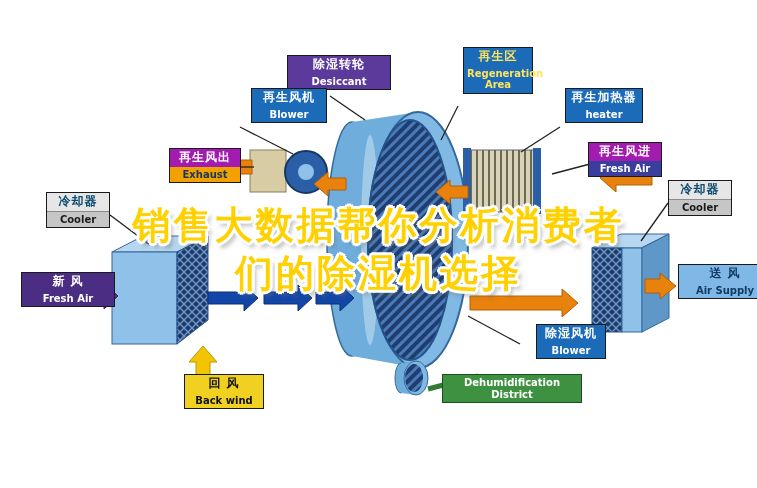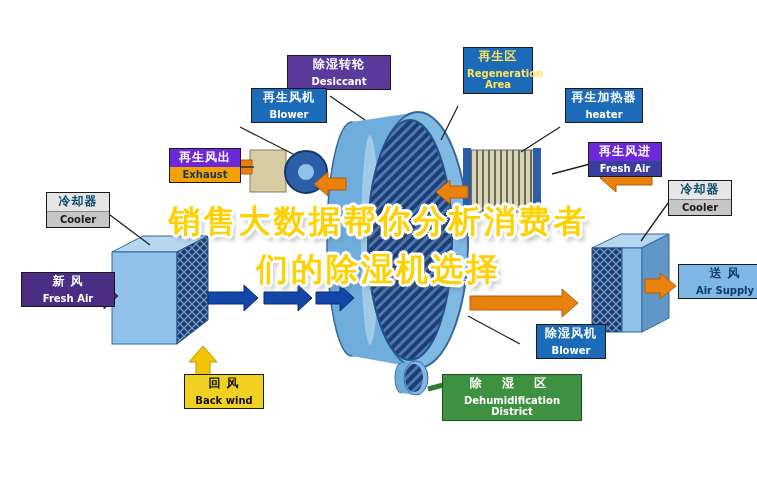--- a/index.html
+++ b/index.html
@@ -15,32 +15,32 @@
   }
   .lbl .r{padding:2px 3px;}
   .zh{font-size:12px;letter-spacing:1px;}
   .en{font-size:10px;letter-spacing:0;}
   
   .purplebox{background:#5B3A9B;color:#ffffff;}
   .bluebox{background:#1B6BB8;color:#ffffff;margin-left:39px;}
   .bluebox.yellowtext{color:#FFE45C;}
   .graybox .zh{background:#E6E6E6;color:#0c4a6e;}
   .graybox .en{background:#C6C6C6;color:#1a1a1a;border-top:1px solid #8a8a8a;}
-  .split .zh{background:#6d28d9;color:#ffffff;}
+  .split .zh{background:#a21caf;color:#ffffff;}
   .split .en-orange{background:#F2A100;color:#17375E;}
   .split .en-indigo{background:#3A3F9E;color:#ffffff;}
   .freshbox{background:#4B2E83;color:#ffffff;}
   .cyanbox{background:#7FB8E6;color:#123A63;}
   .yellowbox{background:#F0D020;color:#111111;margin-left:20px;}
   .greenbox{background:#3F9142;color:#ffffff;border:1px solid #1e4f22;}
   .wide-zh{letter-spacing:8px;}
   
   .title-line{
     position:absolute;left:0;width:100%;text-align:center;z-index:10;
-    font-weight:bold;font-size:32px;letter-spacing:3px;color:#FFD100;
+    font-weight:bold;font-size:38px;letter-spacing:3px;color:#FFD100;
     text-shadow:
       -2px -2px 0 #fff, 2px -2px 0 #fff, -2px 2px 0 #fff, 2px 2px 0 #fff,
       -3px 0 0 #fff, 3px 0 0 #fff, 0 3px 0 #fff, 0 -3px 0 #fff,
       4px 5px 4px rgba(110,110,110,0.5);
   }
   #title-1{top:200px;}
   #title-2{top:248px;}
 </style>
 </head>
 <body>
@@ -191,20 +191,19 @@
     <div class="r zh">回  风</div>
     <div class="r en">Back wind</div>
   </div>
 
   <div class="lbl bluebox" style="left:497px;top:324px;width:70px">
     <div class="r zh">除湿风机</div>
     <div class="r en">Blower</div>
   </div>
 
   <div class="lbl greenbox" style="left:442px;top:374px;width:140px">
-    <div class="r zh wide-zh">除 湿 区</div>
     <div class="r en">Dehumidification District</div>
   </div>
 
   <div id="title-1" class="title-line">销售大数据帮你分析消费者</div>
   <div id="title-2" class="title-line">们的除湿机选择</div>
 
 </div>
 
 </body></html>

